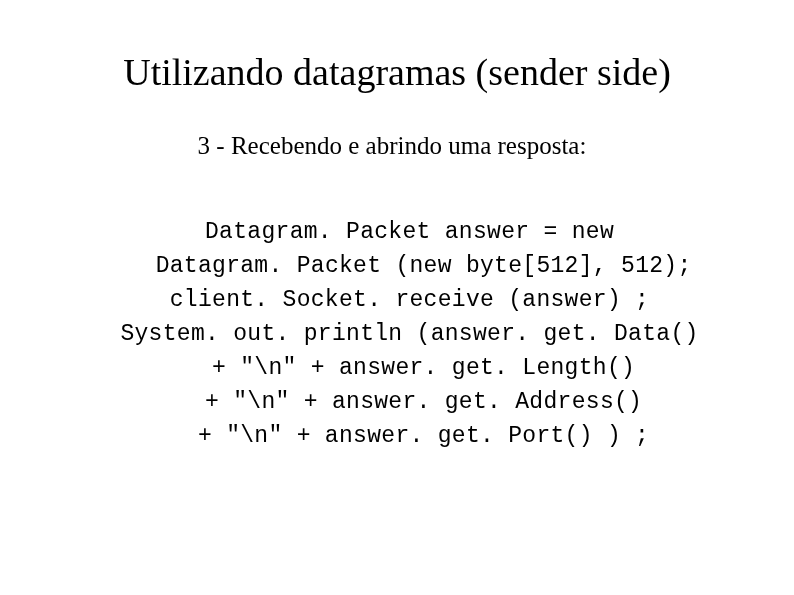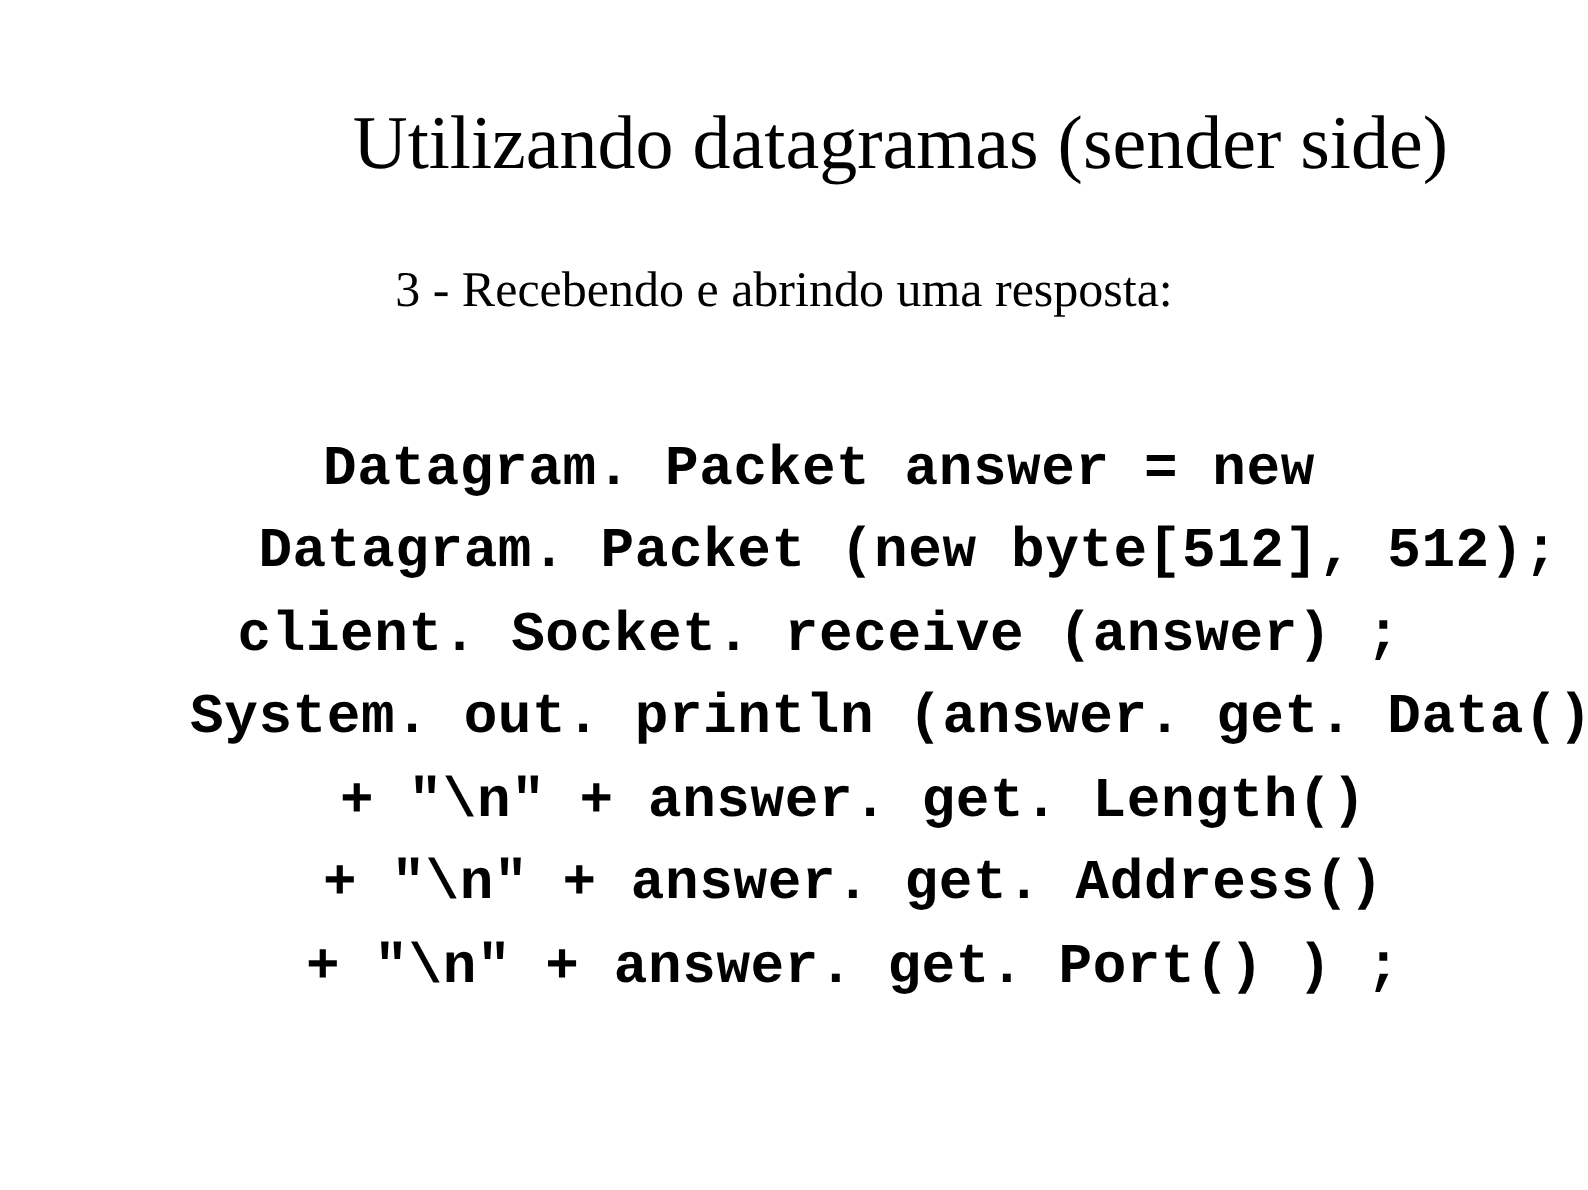--- a/index.html
+++ b/index.html
@@ -7,34 +7,34 @@
       width: 794px;
       height: 595px;
       background: #ffffff;
       font-family: 'Times New Roman', Times, serif;
       color: #000000;
       padding: 50px 70px 40px 70px;
     }
     .title {
       font-size: 38px;
       font-weight: normal;
-      text-align: right;
+      text-align: center;
       margin-bottom: 38px;
       letter-spacing: 0px;
     }
     .subtitle {
       font-size: 25px;
       font-weight: normal;
       margin-left: -10px;
       margin-bottom: 55px;
     }
     .code-block {
       font-family: 'Courier New', Courier, monospace;
-      font-size: 28px;
-      font-weight: bold;
+      font-size: 23px;
+      font-weight: normal;
       line-height: 1.48;
       white-space: pre;
       margin-left: 25px;
       letter-spacing: 0.3px;
     }
   </style>
 </head>
 <body>
 
 <h1 class="title">Utilizando datagramas (sender side)</h1>

